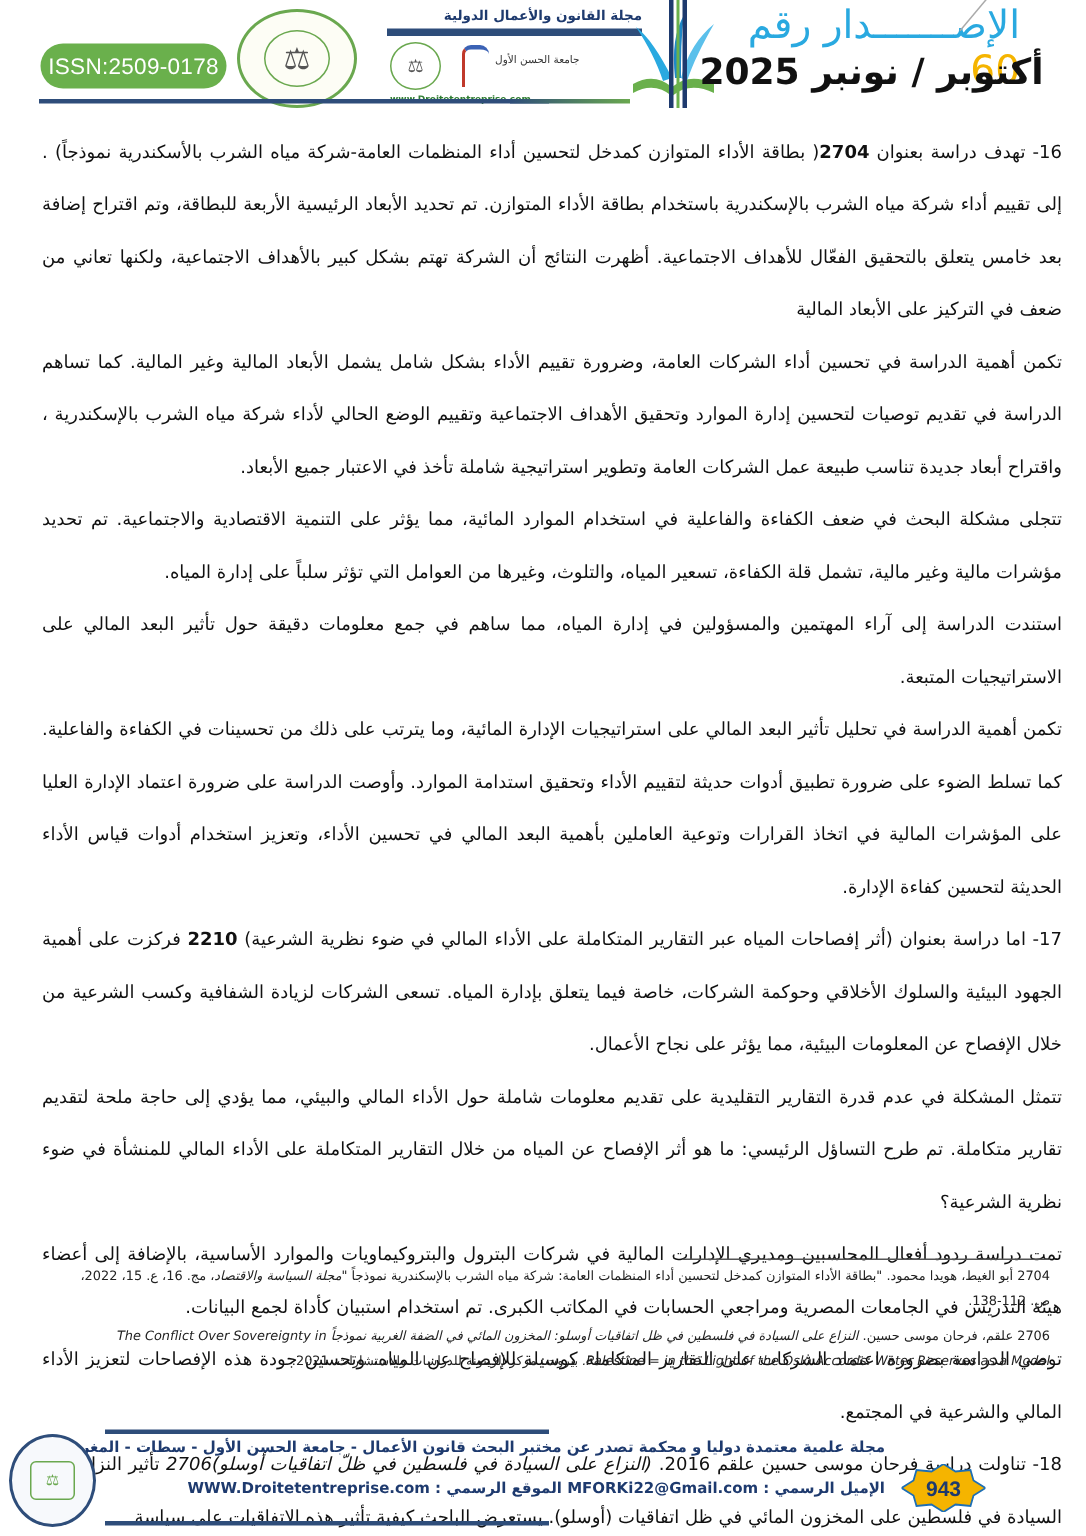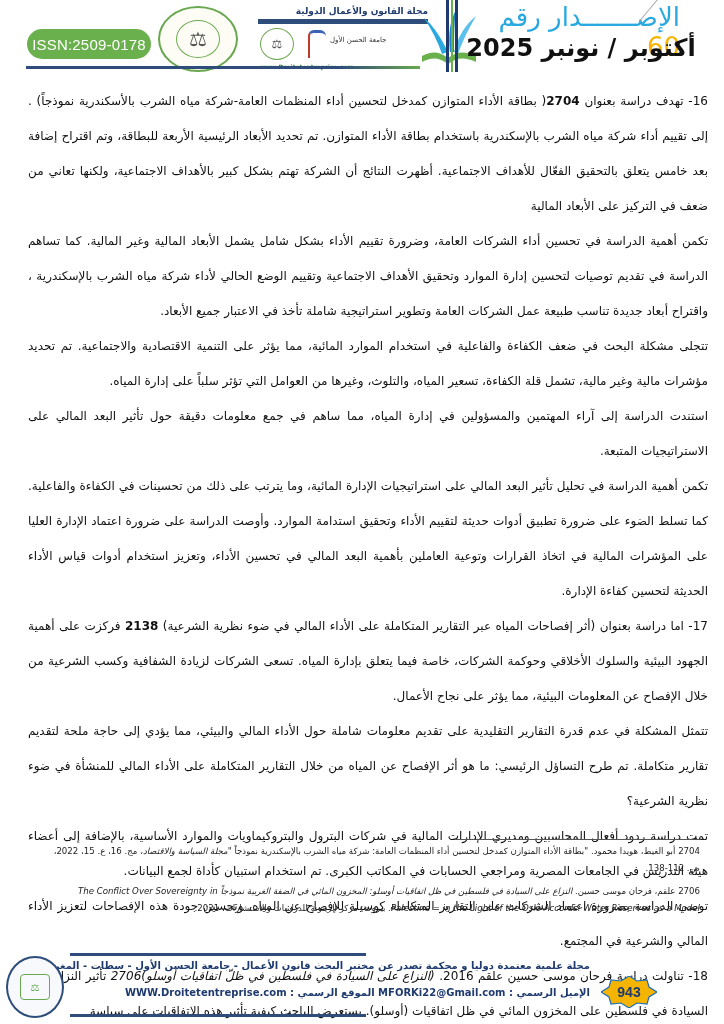--- a/index.html
+++ b/index.html
@@ -124,21 +124,21 @@
   <div class="header-rule"></div>
   <div class="header-rule2"></div>
 </div>
 
 <div class="content">
   <p><span>16- تهدف دراسة بعنوان </span><b>2704</b><span>( بطاقة الأداء المتوازن كمدخل لتحسين أداء المنظمات العامة-شركة مياه الشرب بالأسكندرية نموذجاً) . إلى تقييم أداء شركة مياه الشرب بالإسكندرية باستخدام بطاقة الأداء المتوازن. تم تحديد الأبعاد الرئيسية الأربعة للبطاقة، وتم اقتراح إضافة بعد خامس يتعلق بالتحقيق الفعّال للأهداف الاجتماعية. أظهرت النتائج أن الشركة تهتم بشكل كبير بالأهداف الاجتماعية، ولكنها تعاني من ضعف في التركيز على الأبعاد المالية</span></p>
   <p>تكمن أهمية الدراسة في تحسين أداء الشركات العامة، وضرورة تقييم الأداء بشكل شامل يشمل الأبعاد المالية وغير المالية. كما تساهم الدراسة في تقديم توصيات لتحسين إدارة الموارد وتحقيق الأهداف الاجتماعية وتقييم الوضع الحالي لأداء شركة مياه الشرب بالإسكندرية ، واقتراح أبعاد جديدة تناسب طبيعة عمل الشركات العامة وتطوير استراتيجية شاملة تأخذ في الاعتبار جميع الأبعاد.</p>
   <p>تتجلى مشكلة البحث في ضعف الكفاءة والفاعلية في استخدام الموارد المائية، مما يؤثر على التنمية الاقتصادية والاجتماعية. تم تحديد مؤشرات مالية وغير مالية، تشمل قلة الكفاءة، تسعير المياه، والتلوث، وغيرها من العوامل التي تؤثر سلباً على إدارة المياه.</p>
   <p>استندت الدراسة إلى آراء المهتمين والمسؤولين في إدارة المياه، مما ساهم في جمع معلومات دقيقة حول تأثير البعد المالي على الاستراتيجيات المتبعة.</p>
   <p>تكمن أهمية الدراسة في تحليل تأثير البعد المالي على استراتيجيات الإدارة المائية، وما يترتب على ذلك من تحسينات في الكفاءة والفاعلية. كما تسلط الضوء على ضرورة تطبيق أدوات حديثة لتقييم الأداء وتحقيق استدامة الموارد. وأوصت الدراسة على ضرورة اعتماد الإدارة العليا على المؤشرات المالية في اتخاذ القرارات وتوعية العاملين بأهمية البعد المالي في تحسين الأداء، وتعزيز استخدام أدوات قياس الأداء الحديثة لتحسين كفاءة الإدارة.</p>
-  <p><span>17- اما دراسة بعنوان (أثر إفصاحات المياه عبر التقارير المتكاملة على الأداء المالي في ضوء نظرية الشرعية) </span><b>2138</b><span> فركزت على أهمية الجهود البيئية والسلوك الأخلاقي وحوكمة الشركات، خاصة فيما يتعلق بإدارة المياه. تسعى الشركات لزيادة الشفافية وكسب الشرعية من خلال الإفصاح عن المعلومات البيئية، مما يؤثر على نجاح الأعمال.</span></p>
+  <p><span>17- اما دراسة بعنوان (أثر إفصاحات المياه عبر التقارير المتكاملة على الأداء المالي في ضوء نظرية الشرعية) </span><b>2210</b><span> فركزت على أهمية الجهود البيئية والسلوك الأخلاقي وحوكمة الشركات، خاصة فيما يتعلق بإدارة المياه. تسعى الشركات لزيادة الشفافية وكسب الشرعية من خلال الإفصاح عن المعلومات البيئية، مما يؤثر على نجاح الأعمال.</span></p>
   <p>تتمثل المشكلة في عدم قدرة التقارير التقليدية على تقديم معلومات شاملة حول الأداء المالي والبيئي، مما يؤدي إلى حاجة ملحة لتقديم تقارير متكاملة. تم طرح التساؤل الرئيسي: ما هو أثر الإفصاح عن المياه من خلال التقارير المتكاملة على الأداء المالي للمنشأة في ضوء نظرية الشرعية؟</p>
   <p>تمت دراسة ردود أفعال المحاسبين ومديري الإدارات المالية في شركات البترول والبتروكيماويات والموارد الأساسية، بالإضافة إلى أعضاء هيئة التدريس في الجامعات المصرية ومراجعي الحسابات في المكاتب الكبرى. تم استخدام استبيان كأداة لجمع البيانات.</p>
   <p>توصي الدراسة بضرورة اعتماد الشركات على التقارير المتكاملة كوسيلة للإفصاح عن المياه، وتحسين جودة هذه الإفصاحات لتعزيز الأداء المالي والشرعية في المجتمع.</p>
   <p><span>18- تناولت دراسة فرحان موسى حسين علقم 2016. </span><i>(النزاع على السيادة في فلسطين في ظلّ اتفاقيات أوسلو)2706</i><span> تأثير النزاع على السيادة في فلسطين على المخزون المائي في ظل اتفاقيات (أوسلو). يستعرض الباحث كيفية تأثير هذه الاتفاقيات على سياسة</span></p>
 </div>
 
 <div class="fn-rule"></div>
 <div class="footnotes">
   <div class="fn"><span>2704 أبو الغيط، هويدا محمود. "بطاقة الأداء المتوازن كمدخل لتحسين أداء المنظمات العامة: شركة مياه الشرب بالإسكندرية نموذجاً "</span><i>مجلة السياسة والاقتصاد</i><span>، مج. 16، ع. 15، 2022، ص. 112-138.</span></div>
   <div class="fn"><span>2706 علقم، فرحان موسى حسين. </span><i>النزاع على السيادة في فلسطين في ظل اتفاقيات أوسلو: المخزون المائي في الضفة الغربية نموذجاً The Conflict Over Sovereignty in Palestine = in the Light of the Oslo Accords: Water Reserves as a Model.</i><span> بيروت: مركز الزيتونة للدراسات والاستشارات، 2021.</span></div>

